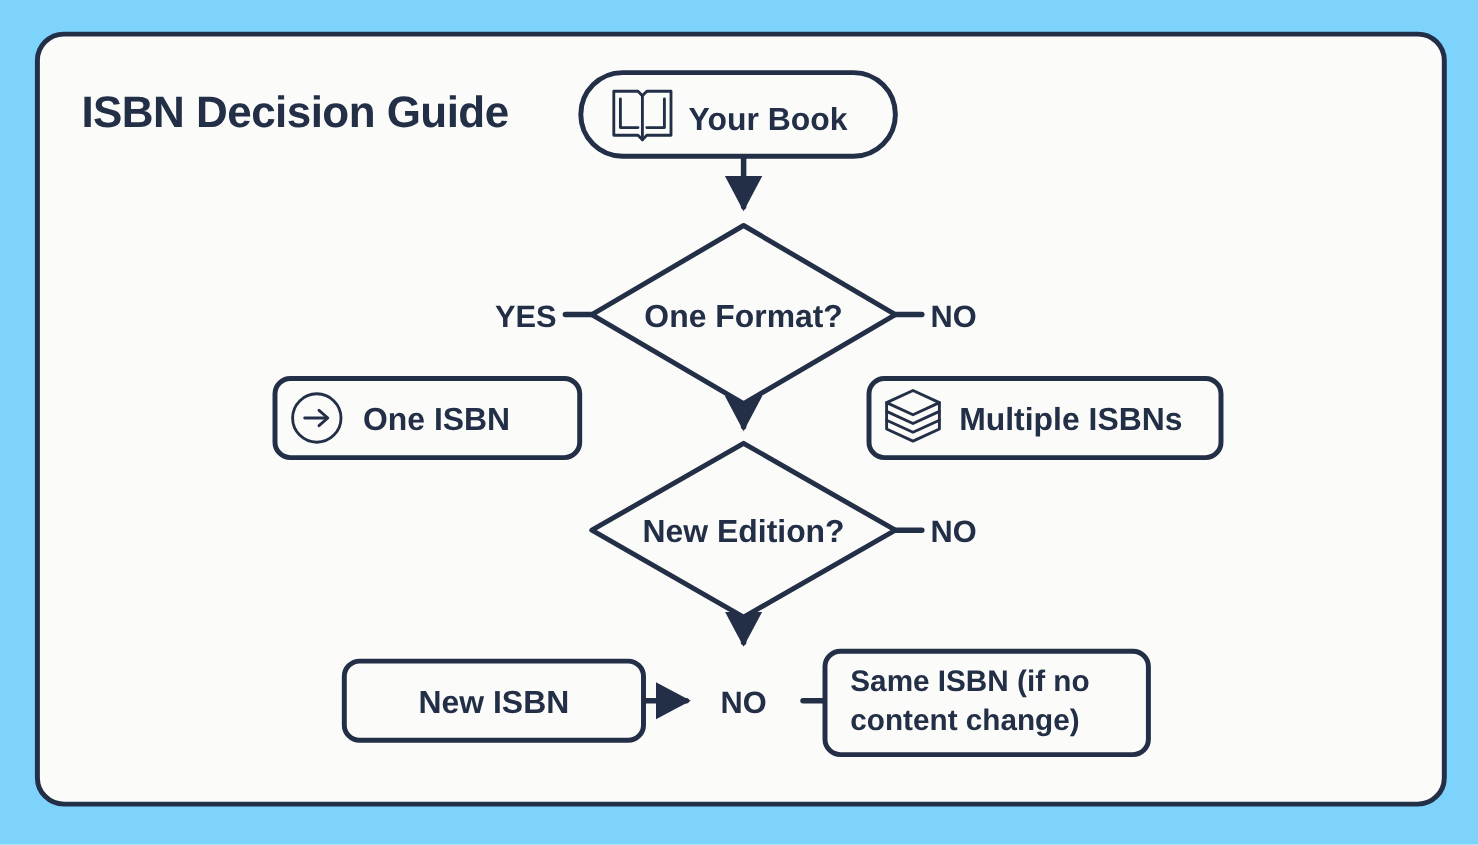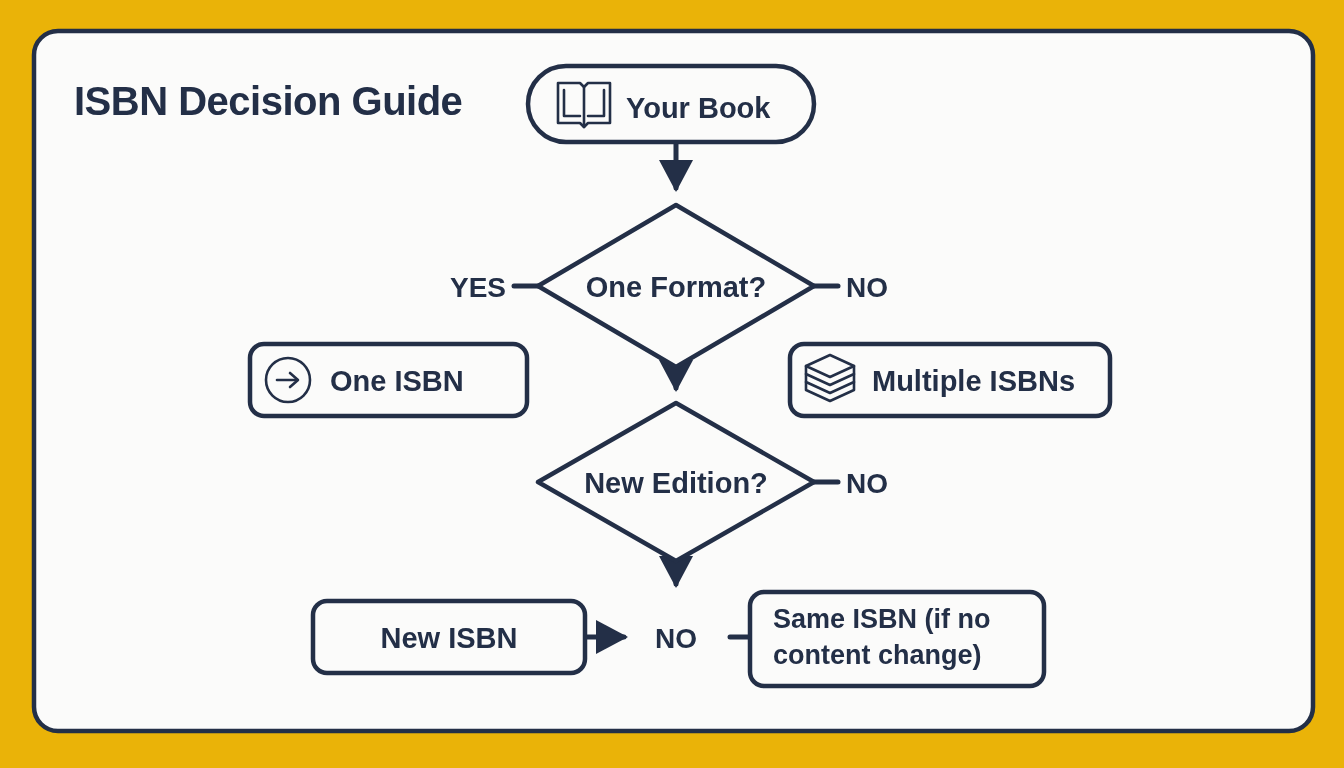--- a/index.html
+++ b/index.html
@@ -11,21 +11,21 @@
   body {
     width: 1344px;
     height: 768px;
     font-family: "Liberation Sans", sans-serif;
     overflow: hidden;
   }
   #canvas {
     position: relative;
     width: 1344px;
     height: 768px;
-    background: #eab308;
+    background: #7dd3fc;
   }
   #flow-svg {
     position: absolute;
     left: 0;
     top: 0;
     width: 1344px;
     height: 768px;
   }
   .node-text {
     font-family: "Liberation Sans", sans-serif;

